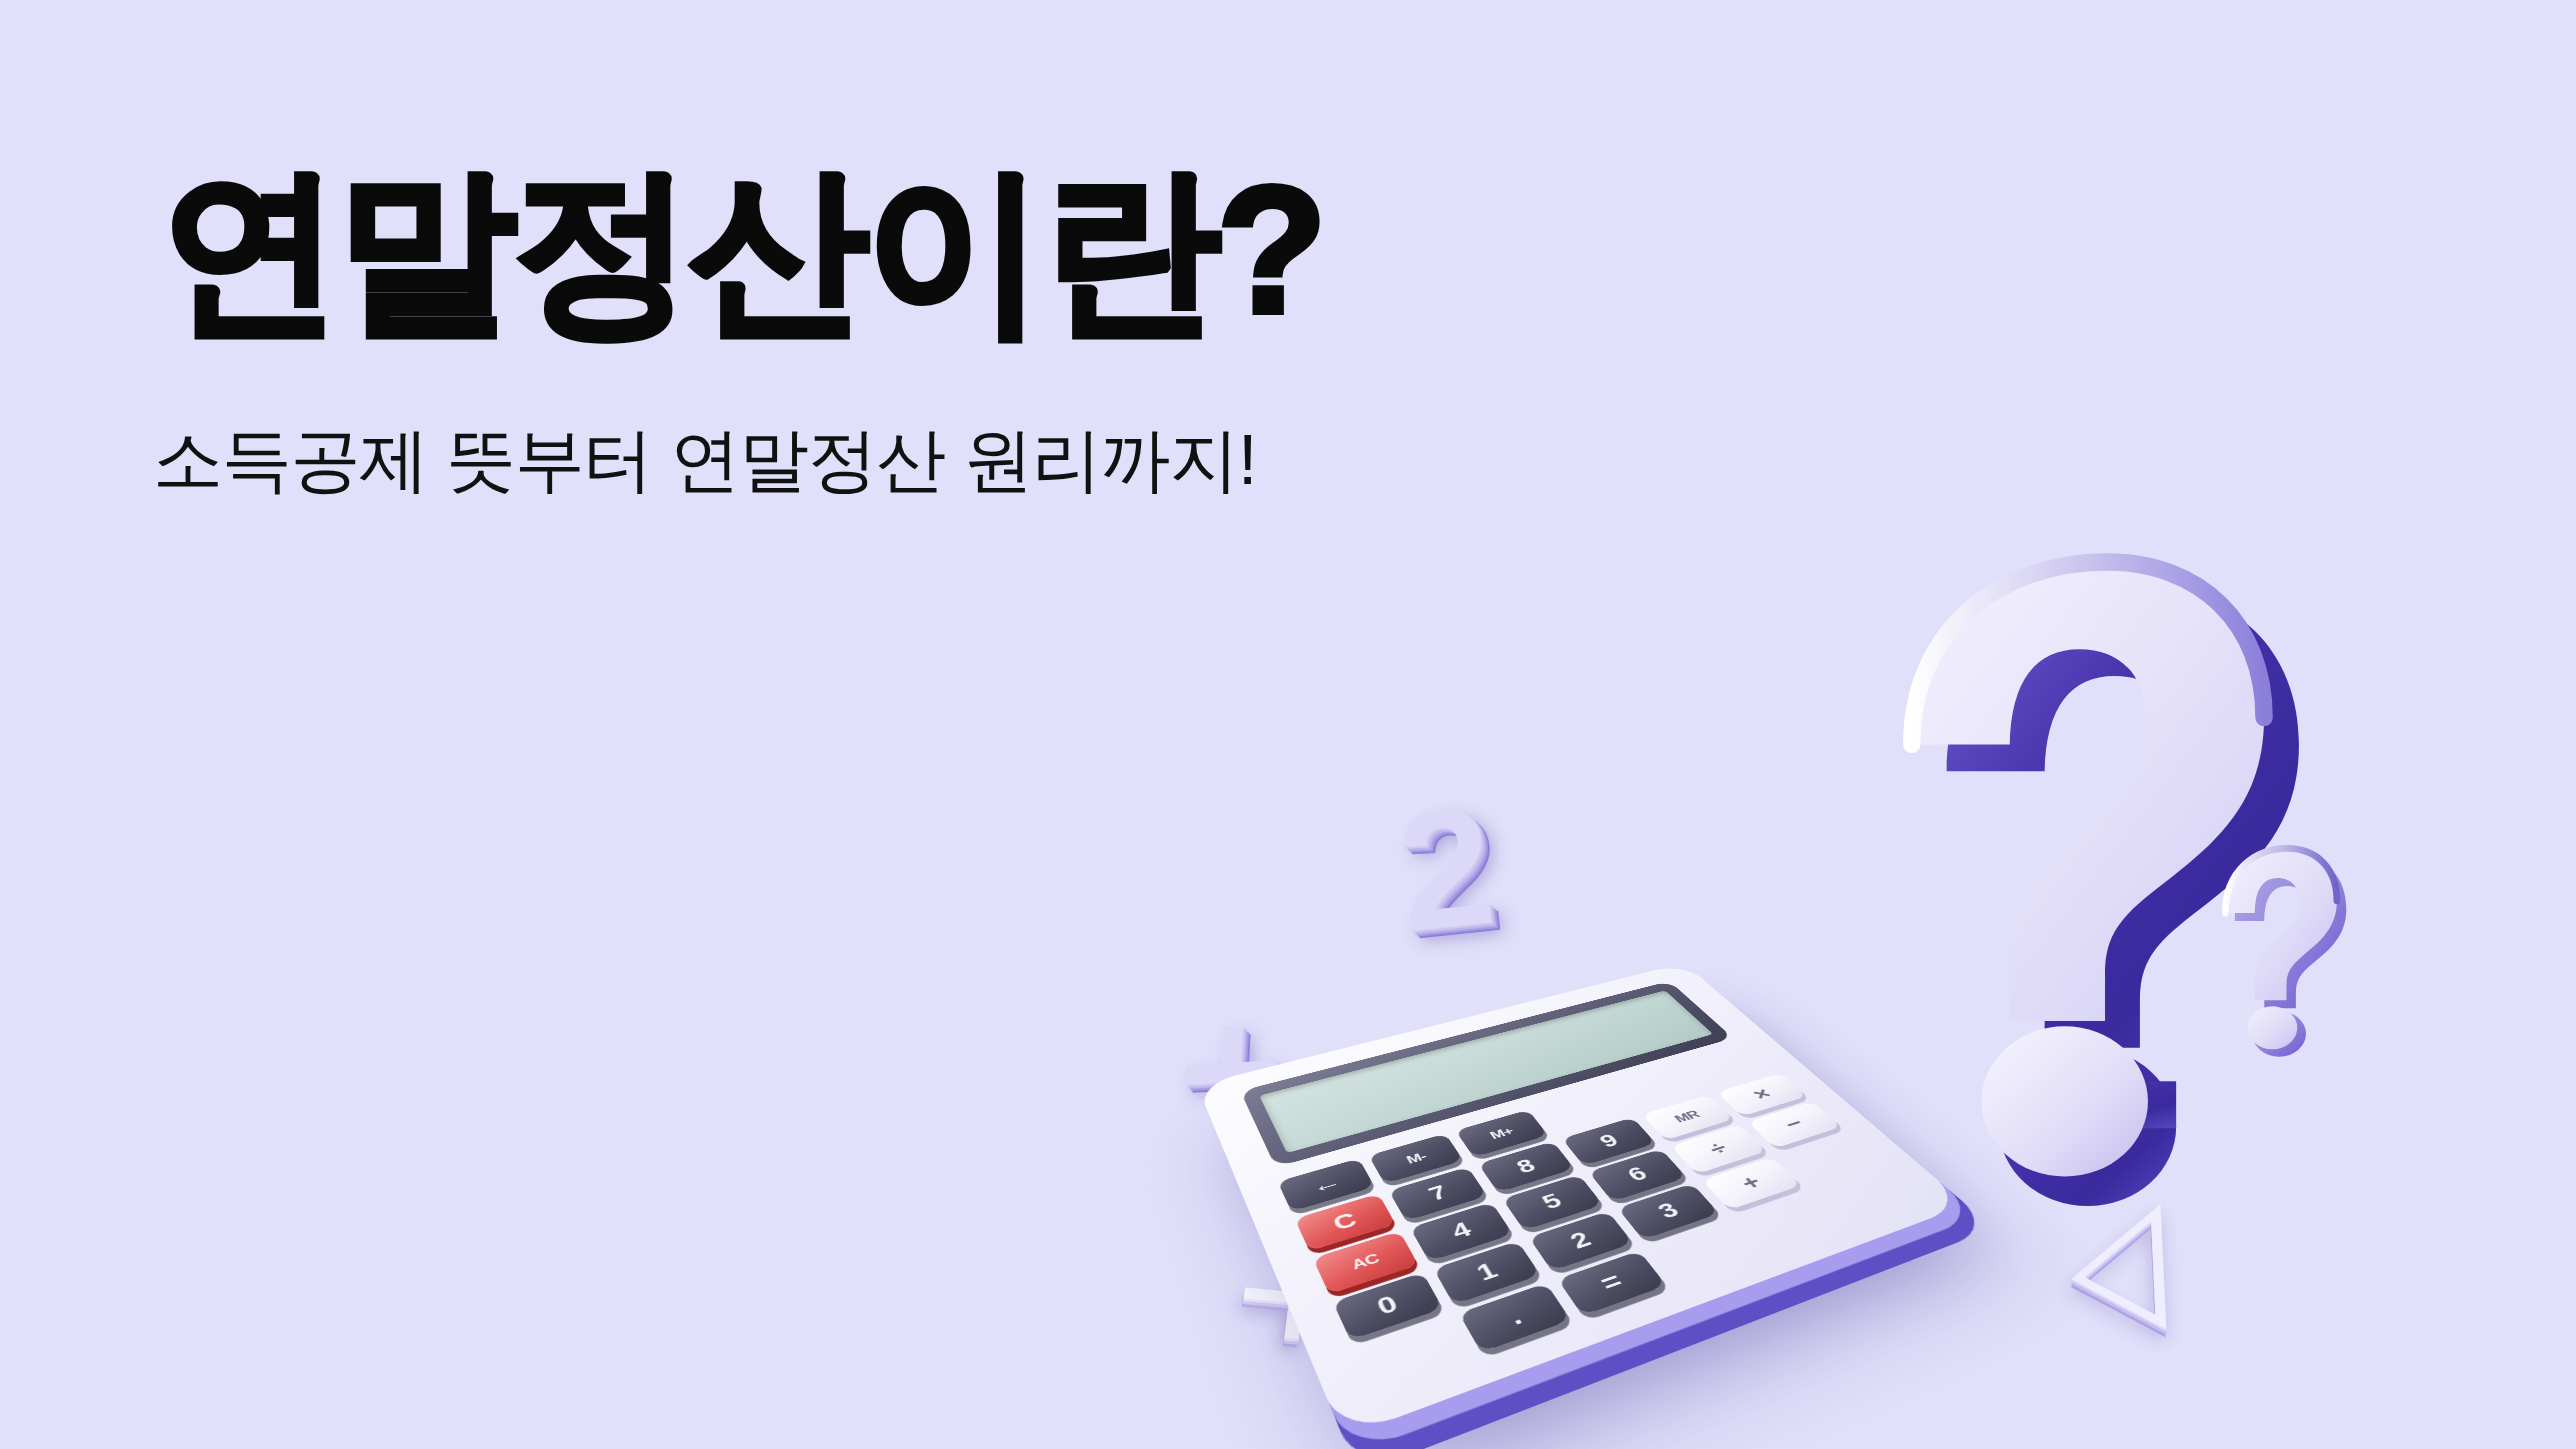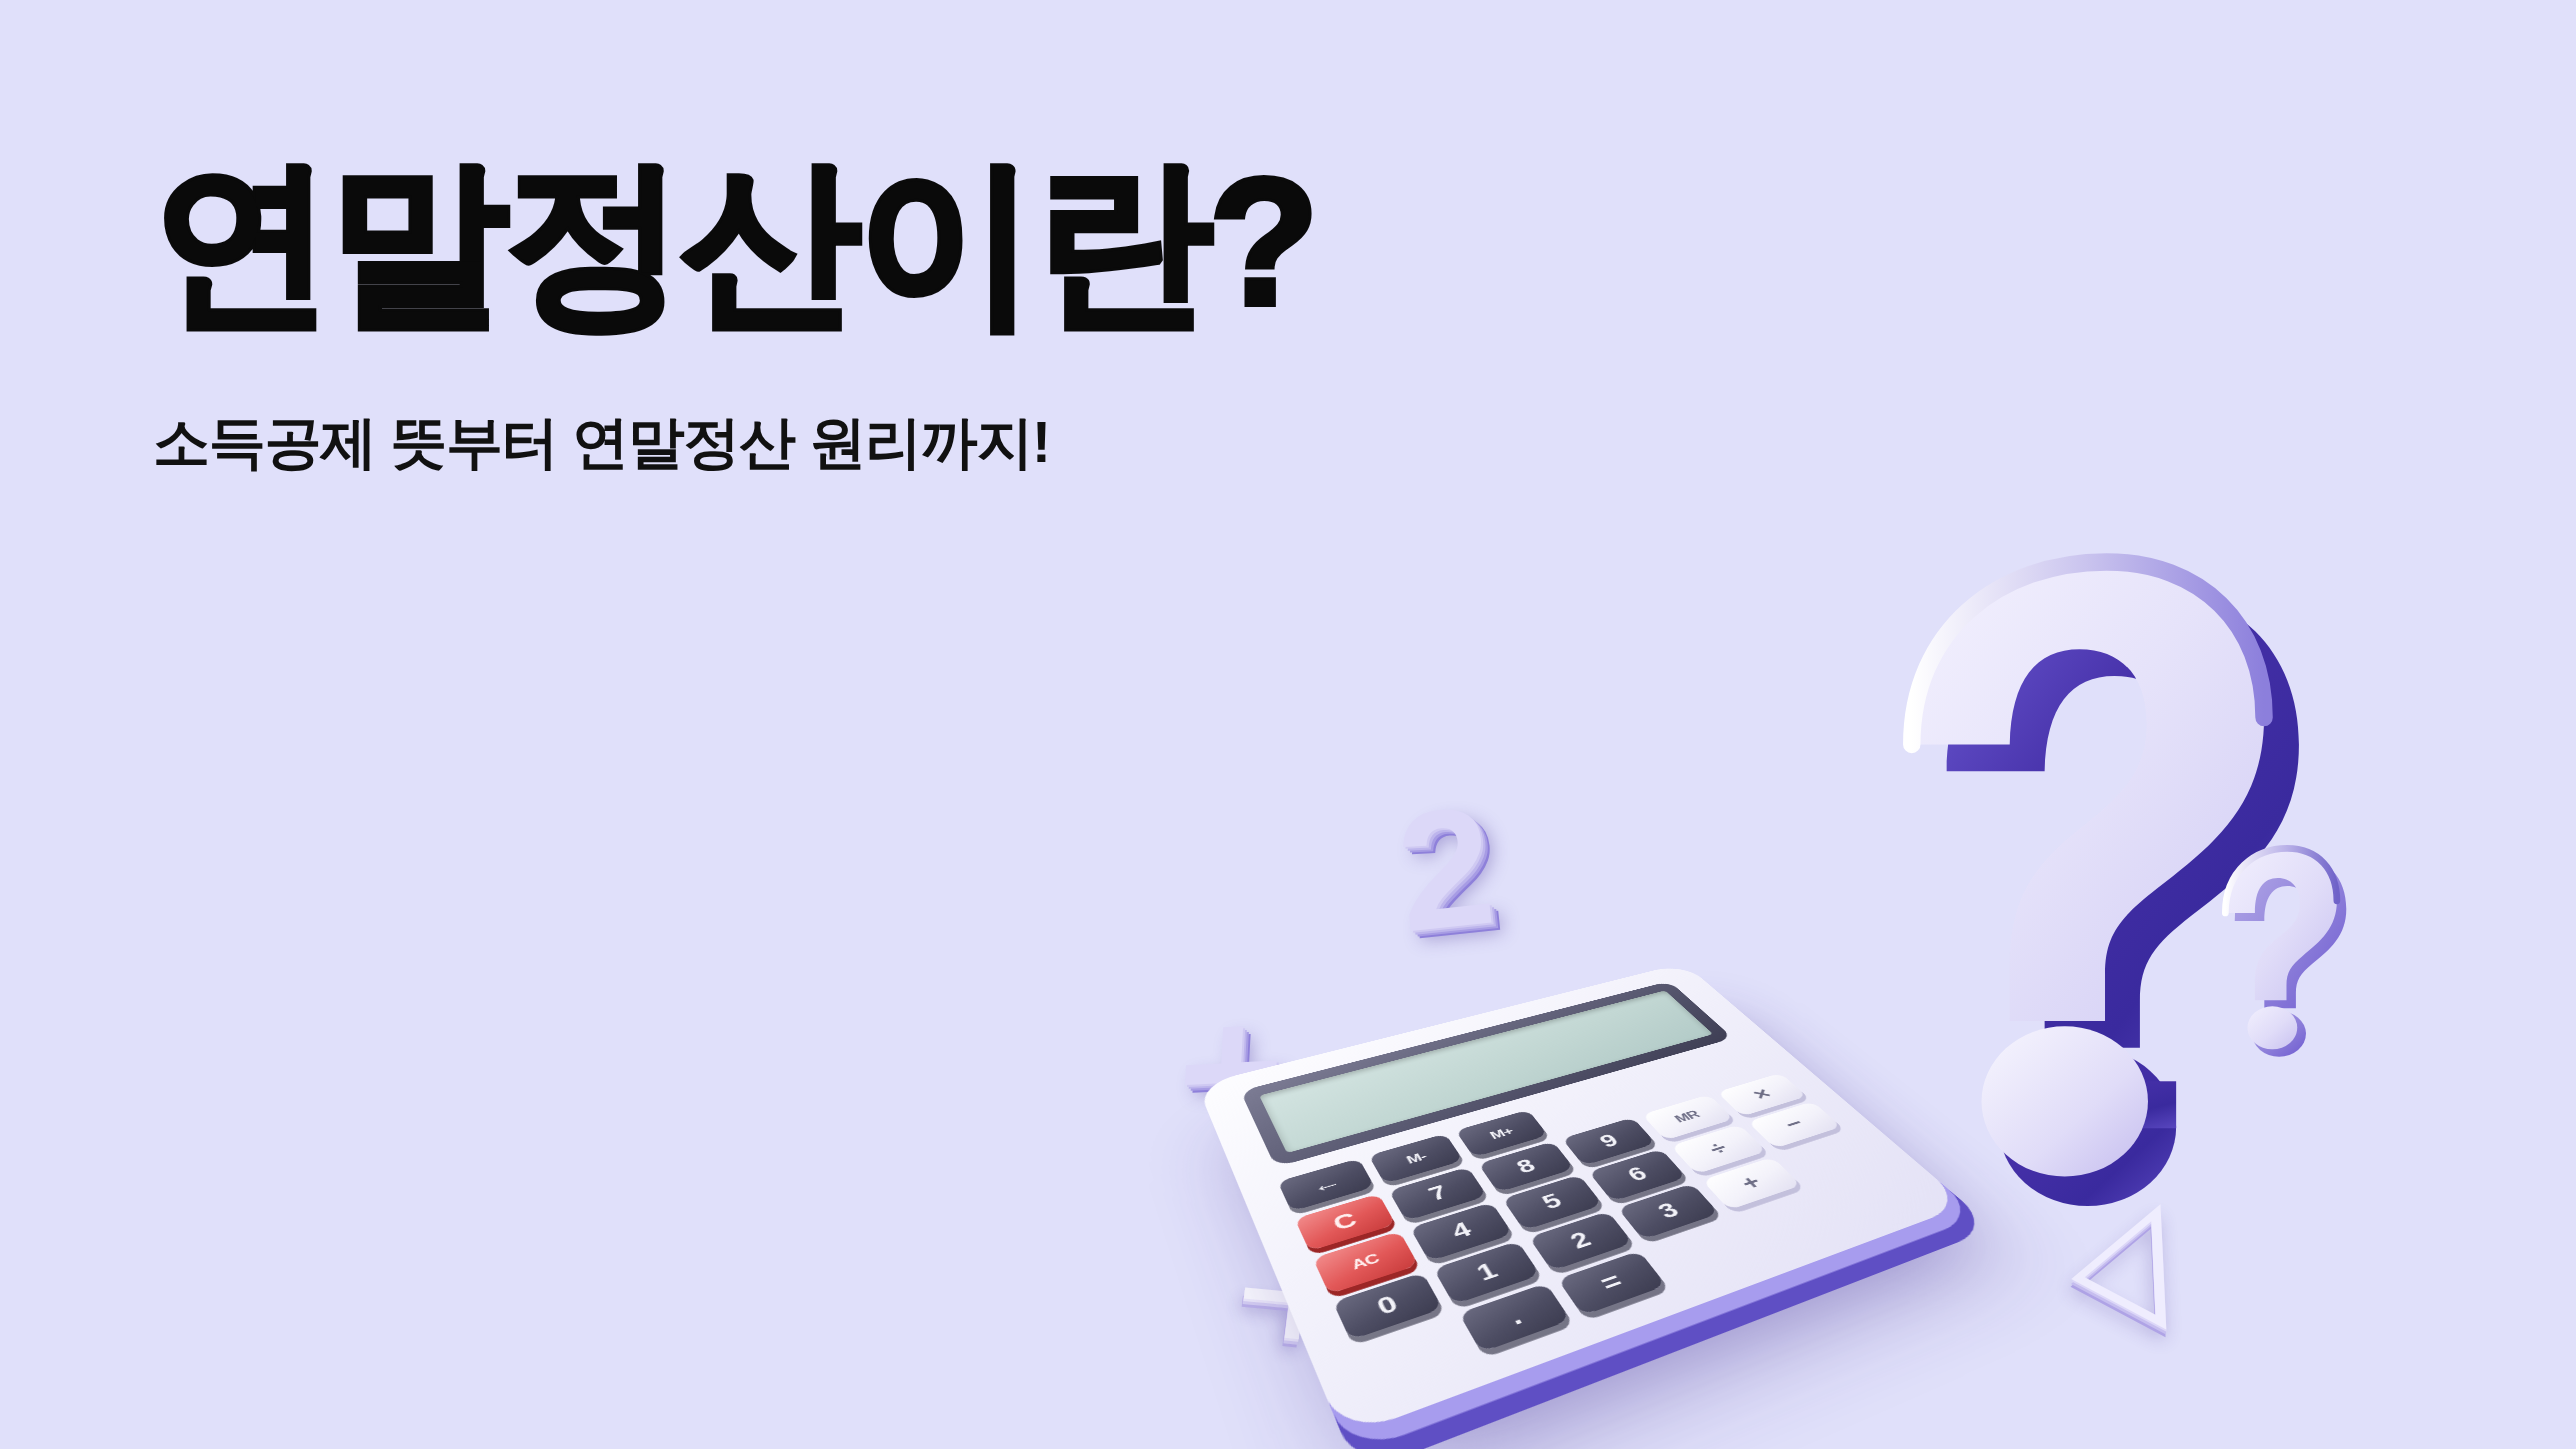--- a/index.html
+++ b/index.html
@@ -18,41 +18,41 @@
   }
 
   
   #text-block {
     position: absolute;
     left: 153px;
     top: 148px;
     width: 1610px;
   }
   #headline {
-    margin: 0;
+    margin: 8px;
     font-family: "Liberation Sans", "DejaVu Sans", sans-serif;
     font-size: 180px;
     line-height: 1.04;
     font-weight: 700;
     letter-spacing: -4px;
     color: #0A0A0A;
     -webkit-text-stroke: 6px #0A0A0A;
     paint-order: stroke fill;
     white-space: nowrap;
   }
   #subtitle {
     margin: 64px 0 0 0;
     display: block;
   }
   .sub-line {
     display: block;
     font-family: "Liberation Sans", "DejaVu Sans", sans-serif;
-    font-size: 57px;
+    font-size: 70px;
     line-height: 1.52;
-    font-weight: 700;
+    font-weight: 400;
     letter-spacing: -1.3px;
     color: #111111;
     white-space: nowrap;
   }
 
   
   #illustration {
     position: absolute;
     left: 1140px;
     top: 510px;

